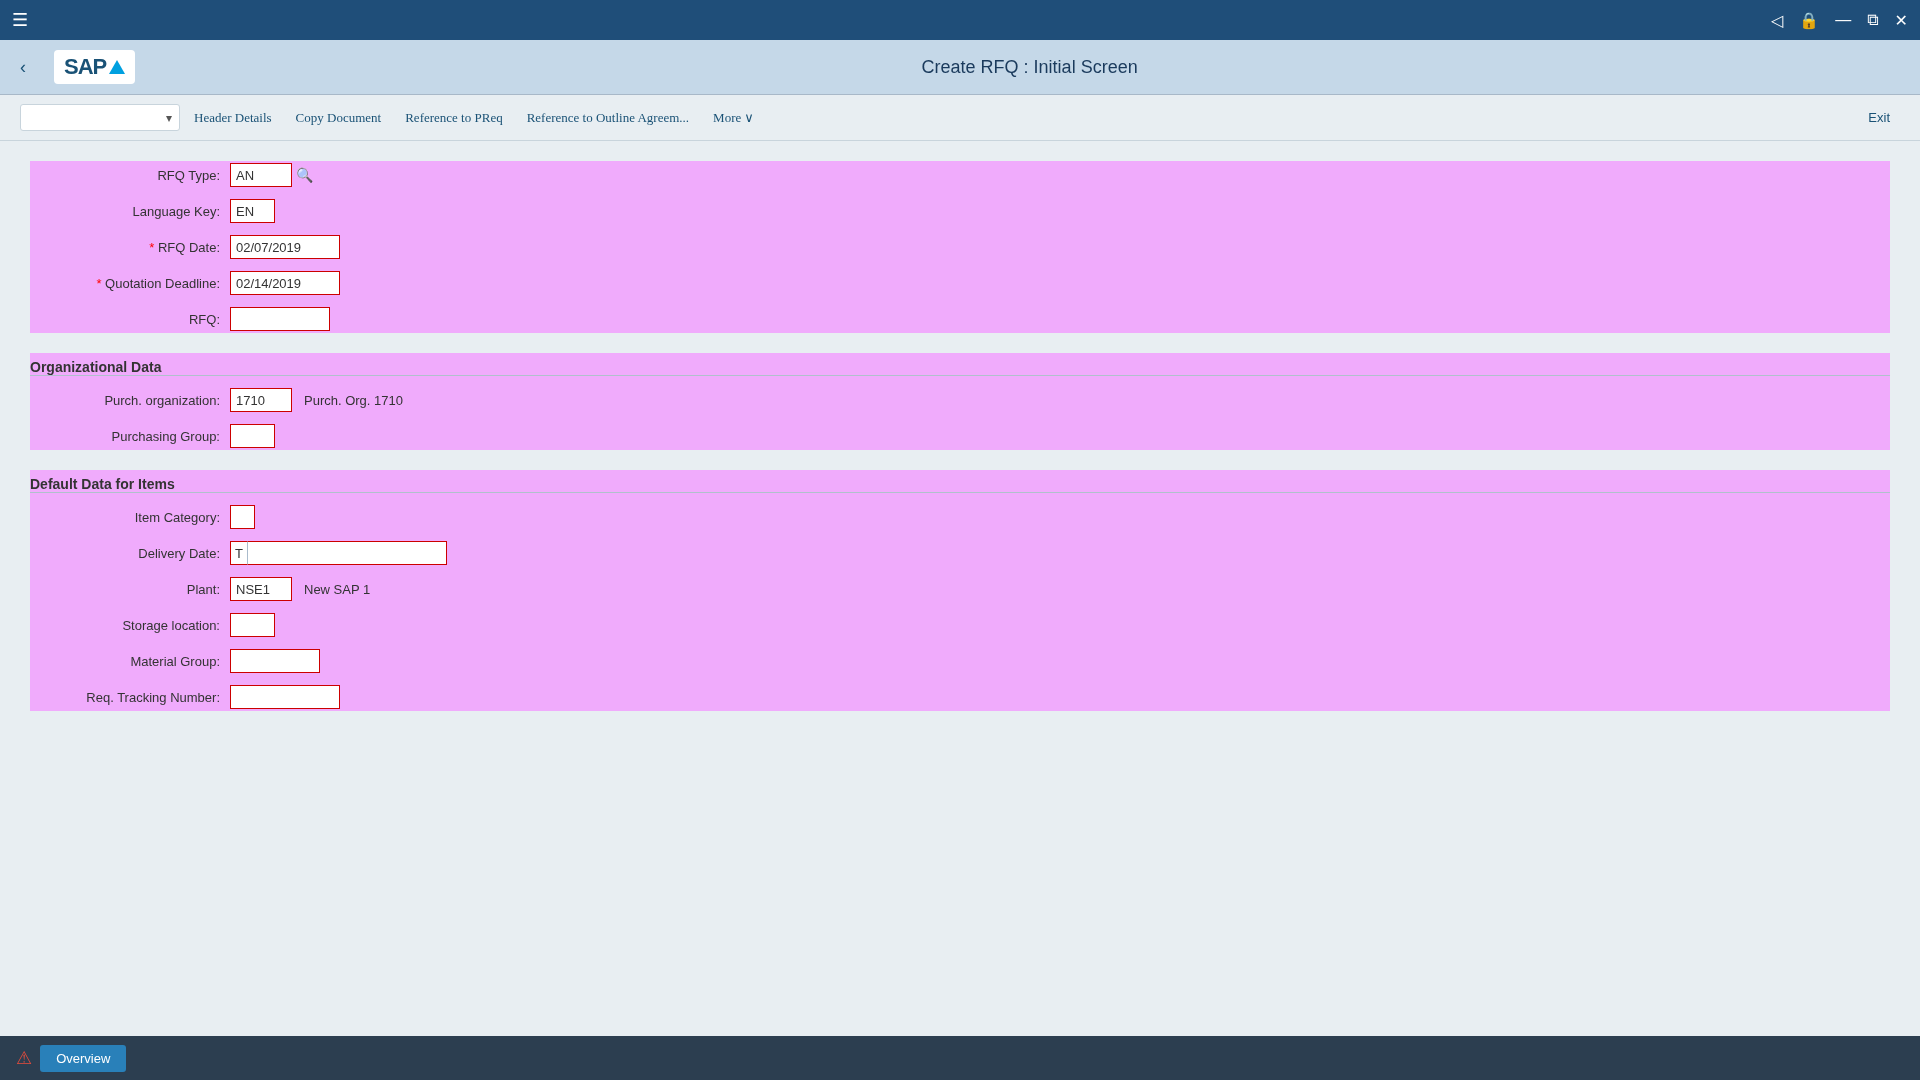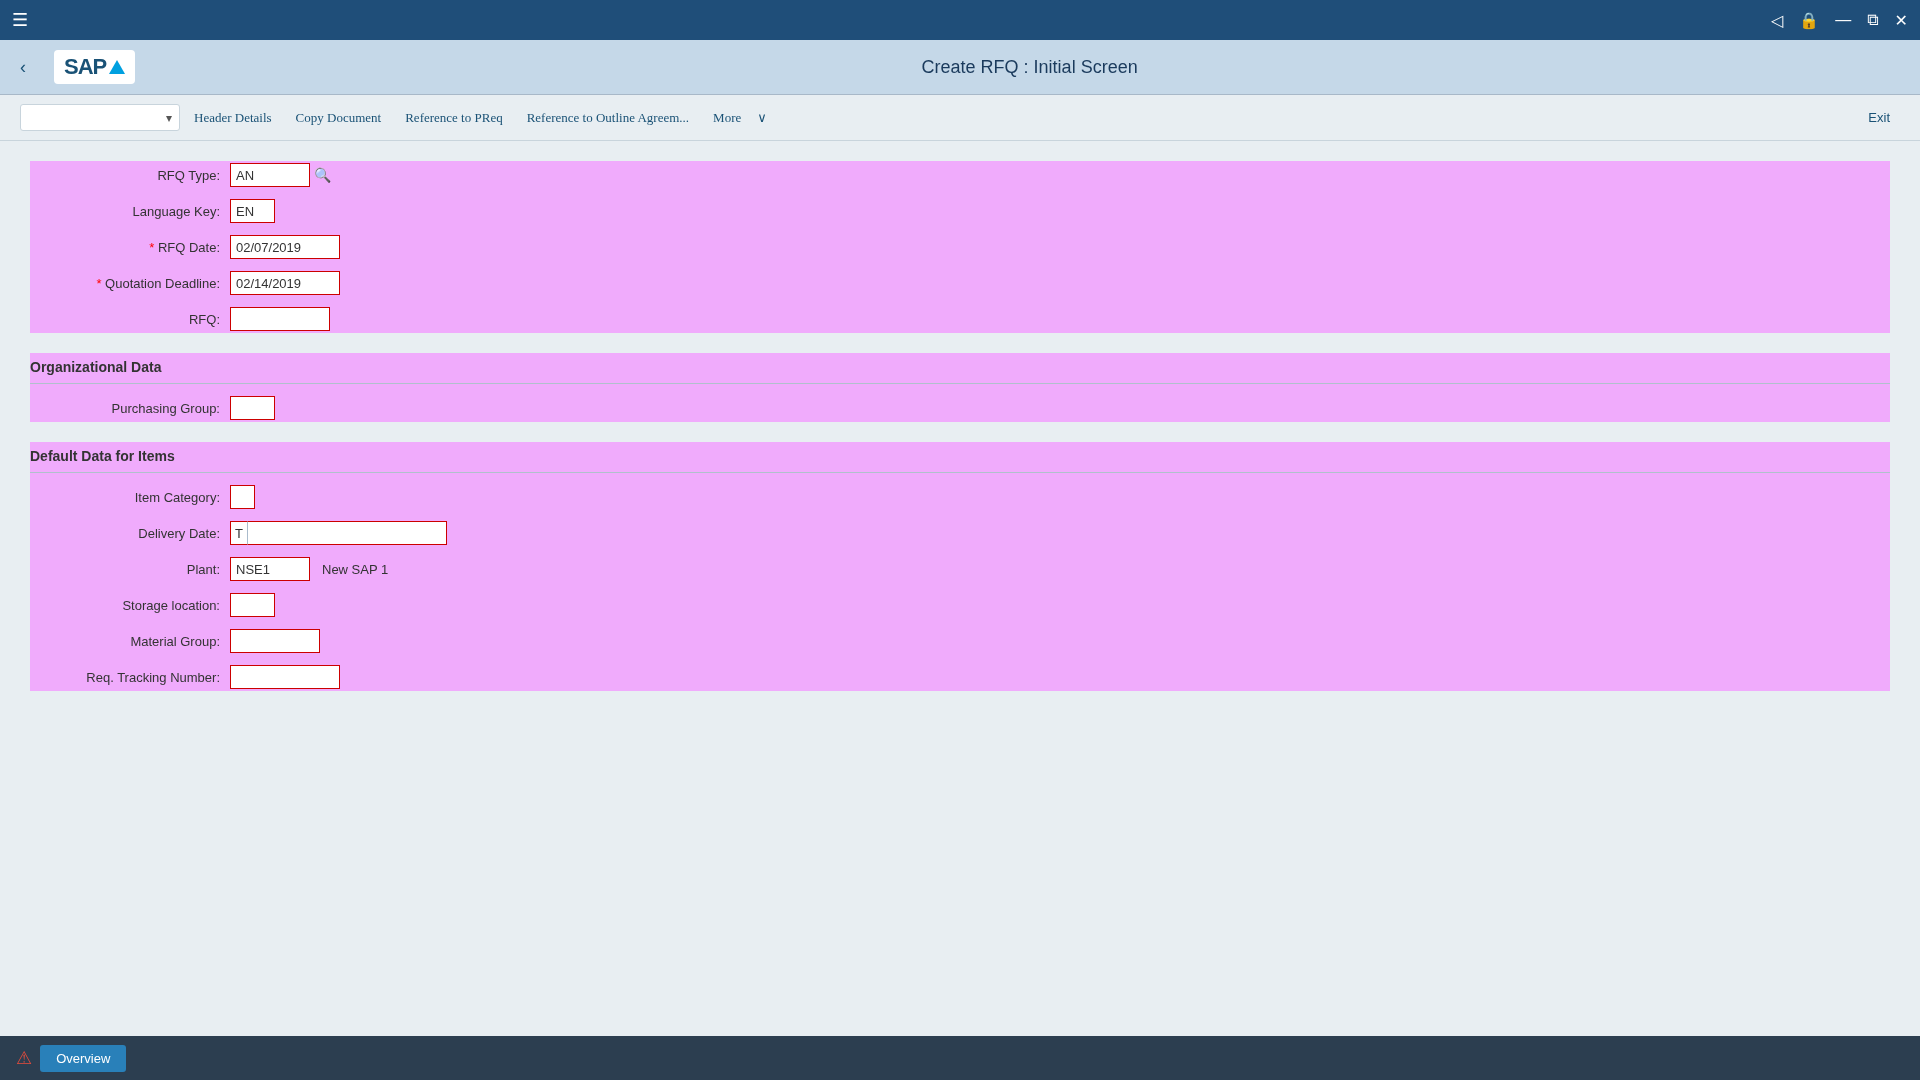--- a/index.html
+++ b/index.html
@@ -132,21 +132,21 @@
       padding: 6px 10px;
       font-size: 13px;
       color: #1a5276;
       cursor: pointer;
       border-radius: 3px;
       font-family: Liberation Serif, serif;
     }
     .toolbar-more {
       display: flex;
       align-items: center;
-      gap: 16px;
+      gap: 3px;
     }
     .toolbar-spacer {
       flex: 1;
     }
     .toolbar-exit {
       background: transparent;
       border: none;
       padding: 6px 10px;
       font-size: 13px;
       color: #1a5276;
@@ -165,21 +165,21 @@
     .form-section {
       background: #f0abfc;
       margin-bottom: 20px;
     }
 
     .section-header {
       font-size: 14px;
       font-weight: bold;
       color: #333;
       margin-bottom: 10px;
-      padding-bottom: 8px;
+      padding-bottom: 0;
       border-bottom: 1px solid #b0c0cc;
       padding-top: 6px;
     }
 
     .form-row {
       display: flex;
       align-items: center;
       margin-bottom: 8px;
       min-height: 28px;
     }
@@ -199,21 +199,21 @@
     .form-input {
       border: 1px solid #cc0000;
       background: white;
       padding: 3px 5px;
       font-size: 13px;
       color: #333;
       outline: none;
       height: 24px;
     }
     .form-input-medium {
-      width: 80px;
+      width: 62px;
     }
     .form-input-date {
       width: 110px;
     }
     .form-input-rfq {
       width: 100px;
     }
     .form-input-lang {
       width: 45px;
     }
@@ -380,20 +380,25 @@
     <div class="form-row">
       <span class="form-label">RFQ:</span>
       <input class="form-input form-input-rfq" type="text" value="" style="">
     </div>
 
   </div>
 
   <div class="form-section">
     <div class="section-header">Organizational Data</div>
 
+    <div class="form-row">
+      <span class="form-label">Purch. organization:</span>
+      <input class="form-input form-input-medium" type="text" value="1710" style="">
+      <span class="form-description">Purch. Org. 1710</span>
+    </div>
 
     <div class="form-row">
       <span class="form-label">Purchasing Group:</span>
       <input class="form-input form-input-purch-group" type="text" value="" style="">
     </div>
 
   </div>
 
   <div class="form-section">
     <div class="section-header">Default Data for Items</div>

